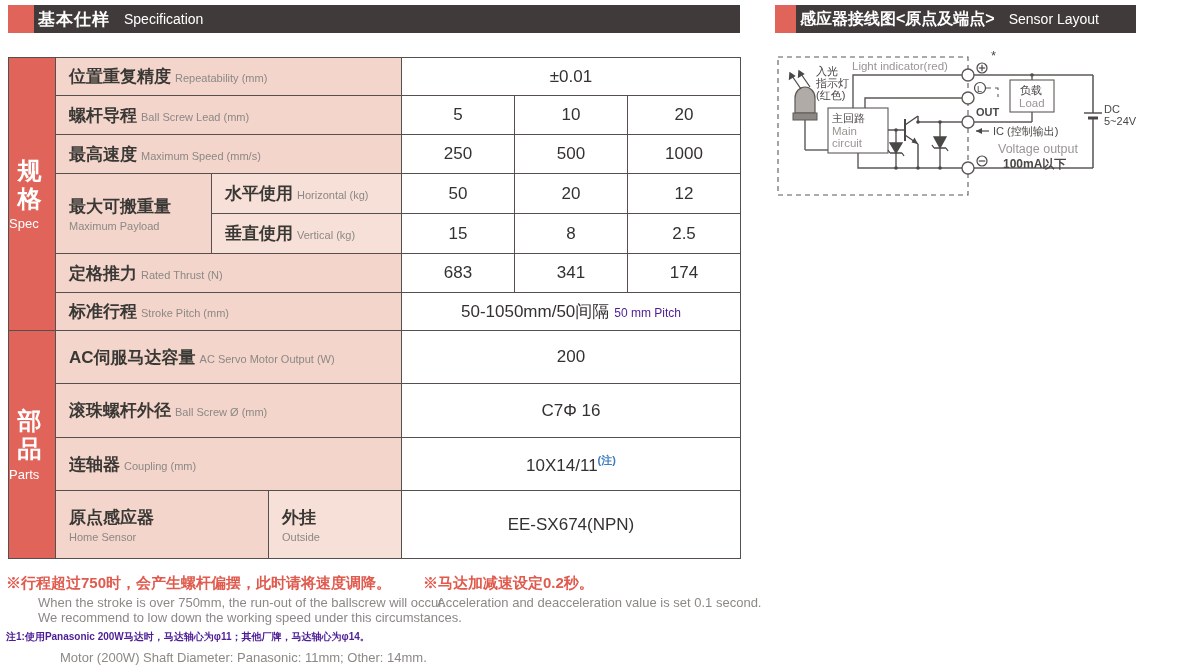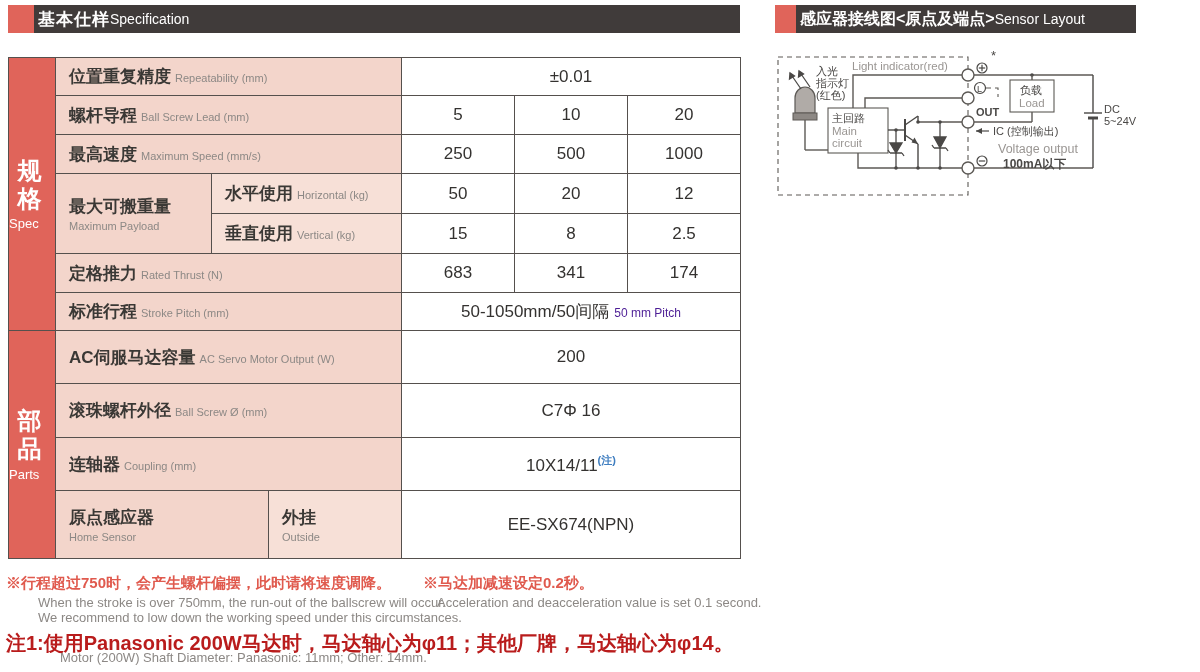--- a/index.html
+++ b/index.html
@@ -4,21 +4,21 @@
 <style>
   * { margin:0; padding:0; box-sizing:border-box; }
   body { width:1200px; height:672px; background:#ffffff; font-family:"Liberation Sans", sans-serif; color:#3a3835; position:relative; overflow:hidden; }
   .page { position:absolute; inset:0; }
 
   
   .secbar { position:absolute; height:28px; display:flex; align-items:stretch; }
   .secbar .redsq { width:26px; background:#e0645a; flex:0 0 auto; }
   .secbar .bar { flex:1; background:#403b3a; display:flex; align-items:center; padding-left:4px; color:#fff; white-space:nowrap; }
   .secbar .cn { font-weight:bold; font-size:17px; letter-spacing:1px; }
-  .secbar .en { font-size:14px; margin-left:0; font-weight:normal; }
+  .secbar .en { font-size:14px; margin-left:14px; font-weight:normal; }
   #hdr-left  { left:8px;  top:5px; width:732px; }
   #hdr-right { left:775px; top:5px; width:361px; }
   #hdr-right .redsq { width:21px; }
   #hdr-right .cn { font-size:16px; letter-spacing:0; }
 
   
   table.spec { position:absolute; left:8px; top:57px; border-collapse:collapse; table-layout:fixed; }
   table.spec td { border:1.5px solid #55504d; overflow:hidden; }
   td.side { background:#e0645a; color:#fff; text-align:left; vertical-align:middle; }
   .side-cn { width:1.2em; margin:0 auto; font-size:24px; font-weight:bold; line-height:1.15; word-break:break-all; letter-spacing:0; }
@@ -31,21 +31,21 @@
   td.val { background:#ffffff; text-align:center; vertical-align:middle; font-size:17px; color:#343230; }
   .val-sub { font-size:12px; color:#4c1d95; margin-left:5px; }
   sup.noteref { color:#3f7ec0; font-size:11px; font-weight:bold; }
   tr.r38 { height:38px; } tr.r39 { height:39px; } tr.r40 { height:40px; }
   tr.r53 { height:53px; } tr.r54 { height:54px;padding-left:44px; } tr.r75 { height:68px; }
 
   
   .note { position:absolute; white-space:nowrap; }
   .note-red { color:#e05a4e; font-weight:bold; font-size:15px; }
   .note-gray { color:#8c8885; font-size:13px; }
-  .note-blue { color:#b91c1c; font-weight:bold; font-size:20px; }
+  .note-blue { color:#4c1d95; font-weight:bold; font-size:10px; }
 
   
   #diagram { position:absolute; left:770px; top:45px; }
   #diagram text { font-family:"Liberation Sans", sans-serif; }
   .dg-dark { fill:#4a4846; font-size:11px; }
   .dg-gray { fill:#9a9693; font-size:11.5px; }
   .dg-bold { fill:#4a4846; font-size:11px; font-weight:bold; }
   .wire { stroke:#5c5955; stroke-width:1.4; fill:none; }
   .wire-thin { stroke:#5c5955; stroke-width:1.1; fill:none; }
   .dashed { stroke-dasharray:5 4; }

